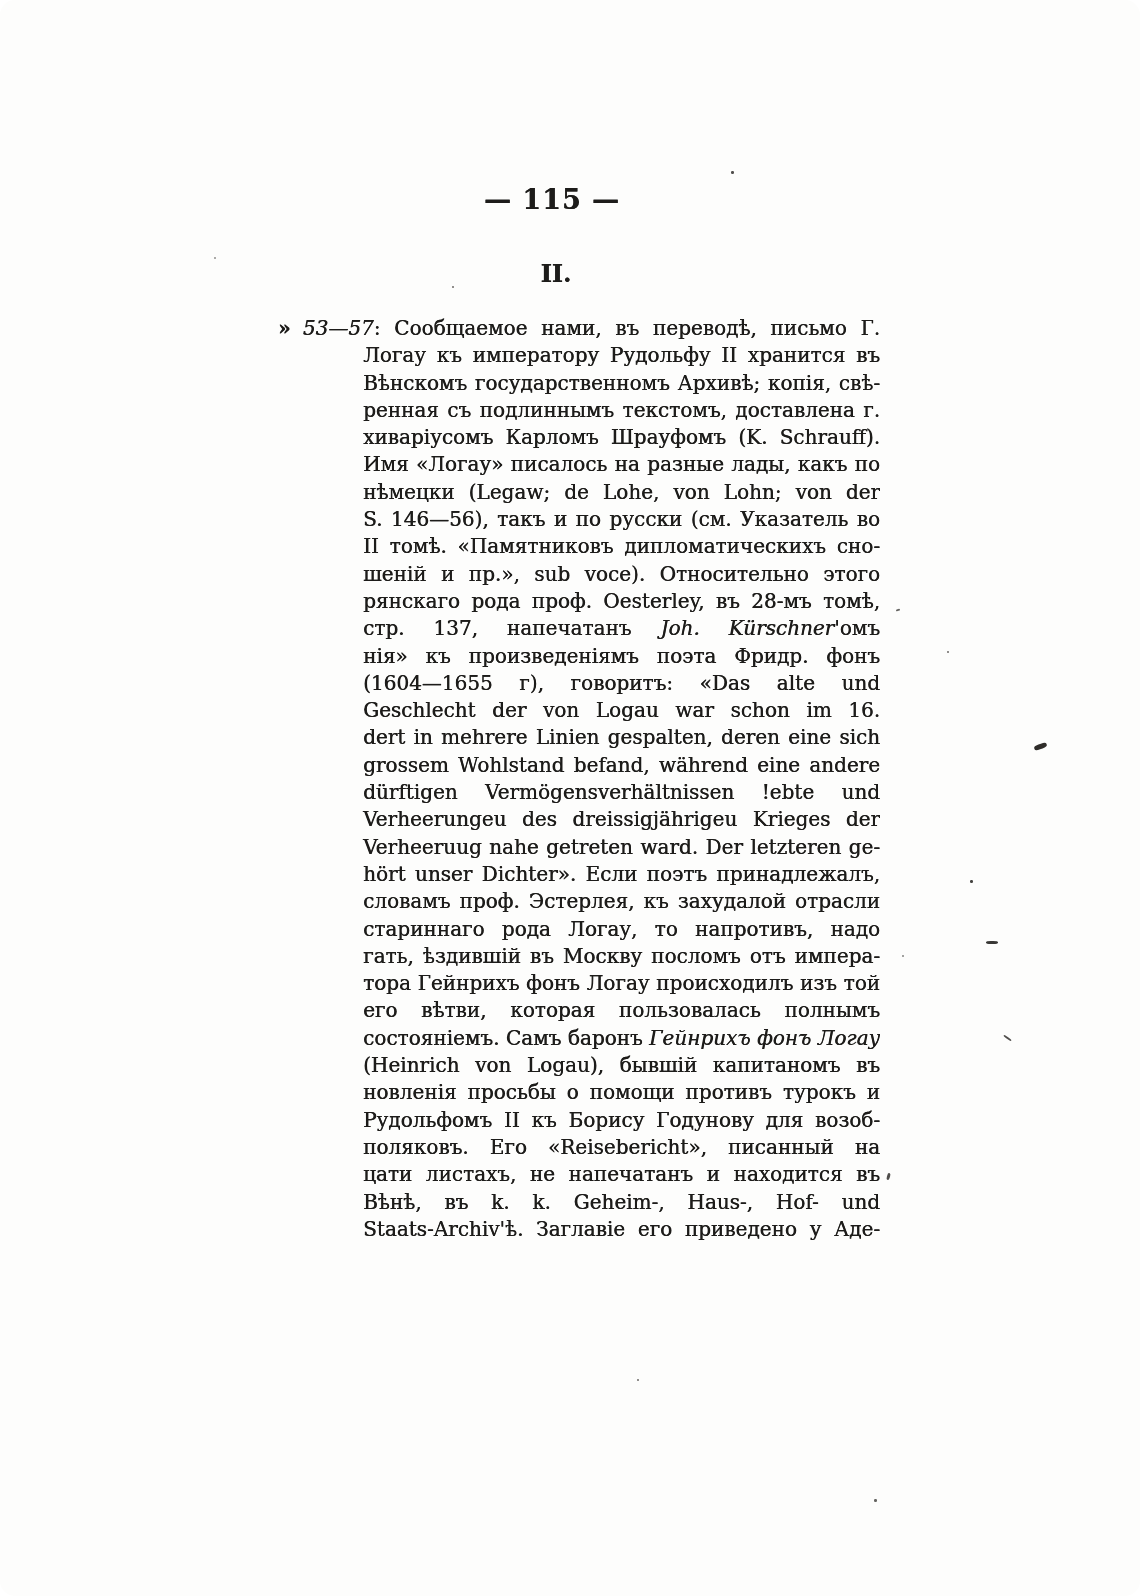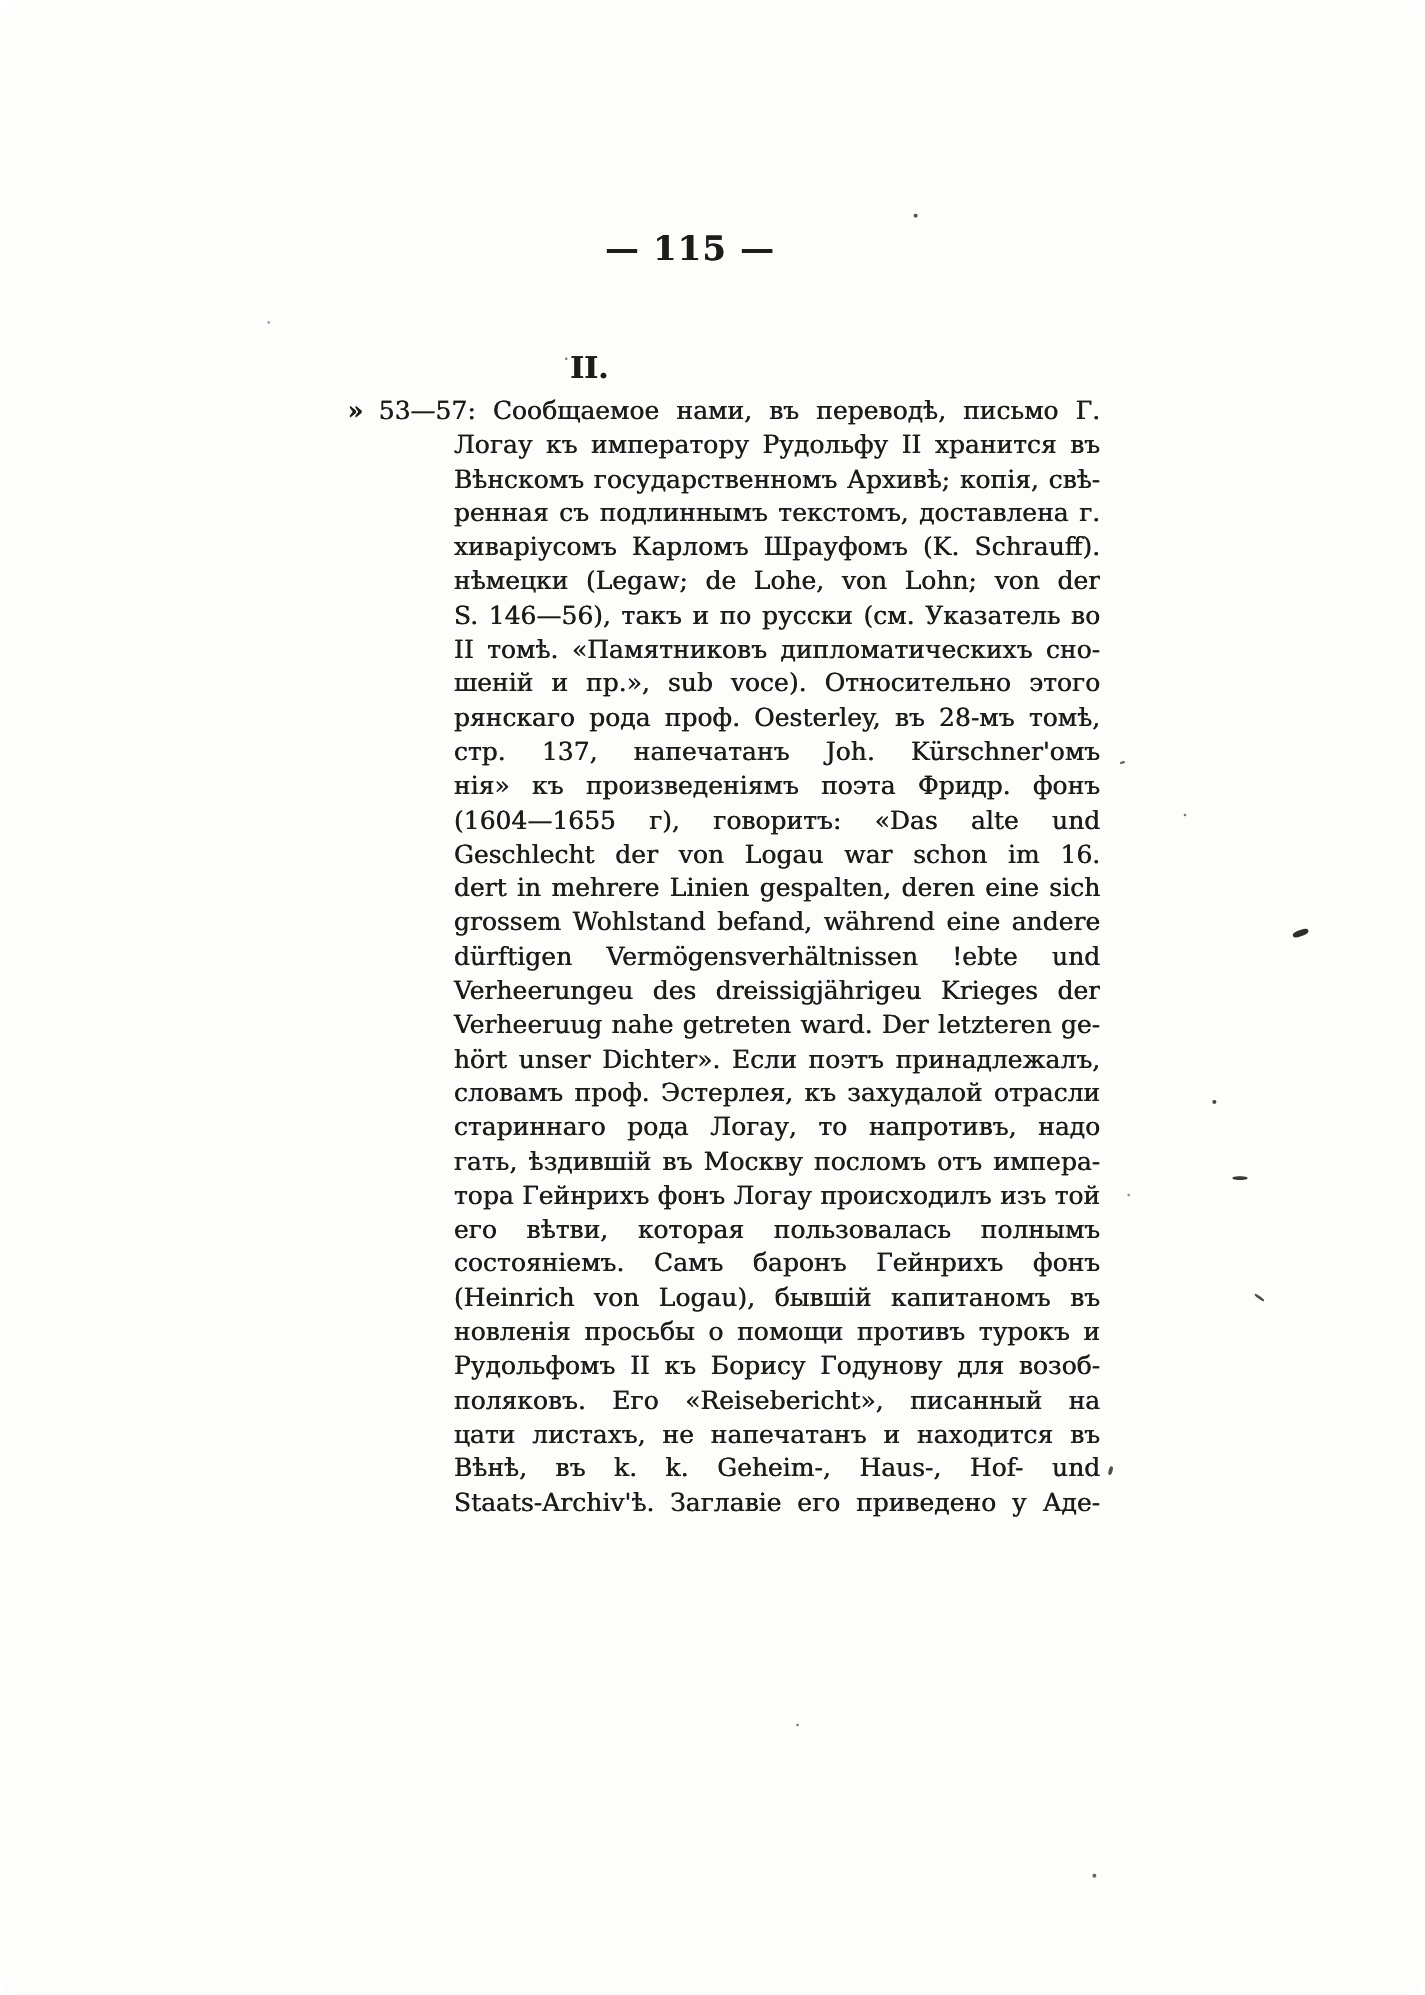--- a/index.html
+++ b/index.html
@@ -9,47 +9,48 @@
     background:#fdfdfc;color:#1d1c1a;
     font-family:"DejaVu Serif","Liberation Serif",serif;
     border-radius:15px;
   }
   .pagenum{
     position:absolute;top:184px;left:452px;width:200px;
     text-align:center;font-size:27px;font-weight:bold;letter-spacing:1px;
     text-shadow:0.3px 0 0 currentColor;
   }
   .heading{
-    position:absolute;top:279px;left:456px;width:200px;
-    text-align:left;font-size:24px;font-weight:bold;
+    position:absolute;top:259px;left:456px;width:200px;
+    text-align:center;font-size:24px;font-weight:bold;
     text-shadow:0.3px 0 0 currentColor;
   }
   .para{
     position:absolute;top:315px;left:278px;width:602px;
     font-size:20px;line-height:27.3px;
     text-shadow:0.4px 0 0 currentColor;
   }
   .line{text-align:justify;text-align-last:justify;height:27.3px;overflow:hidden;}
   .line.cont{padding-left:85px;}
-  .i{margin-top:32px;}
+  .i{font-style:italic;margin-top:32px;}
   .mk{font-weight:bold;letter-spacing:-1px;}
   .speck{position:absolute;background:#24221f;}
 </style>
 </head>
 <body>
 
 <div class="page">
   <div class="pagenum">— 115 —</div>
   <div class="heading">II.</div>
   <div class="para">
       <div class="line"><span class="mk">» </span><span class="i">53—57</span><span>: Сообщаемое нами, въ переводѣ, письмо Г. фонъ</span></div>
       <div class="line cont"><span>Логау къ императору Рудольфу II хранится въ</span></div>
       <div class="line cont"><span>Вѣнскомъ государственномъ Архивѣ; копія, свѣ-</span></div>
       <div class="line cont"><span>ренная съ подлиннымъ текстомъ, доставлена г. Ар-</span></div>
       <div class="line cont"><span>хиваріусомъ Карломъ Шрауфомъ (K. Schrauff).</span></div>
+      <div class="line cont"><span>Имя «Логау» писалось на разные лады, какъ по</span></div>
       <div class="line cont"><span>нѣмецки (Legaw; de Lohe, von Lohn; von der</span></div>
       <div class="line cont"><span>S. 146—56), такъ и по русски (см. Указатель во</span></div>
       <div class="line cont"><span>II томѣ. «Памятниковъ дипломатическихъ сно-</span></div>
       <div class="line cont"><span>шеній и пр.», sub voce). Относительно этого дво-</span></div>
       <div class="line cont"><span>рянскаго рода проф. Oesterley, въ 28-мъ томѣ,</span></div>
       <div class="line cont"><span>стр. 137, напечатанъ </span><span class="i">Joh. Kürschner</span><span>'омъ «Deutsche</span></div>
       <div class="line cont"><span>нія» къ произведеніямъ поэта Фридр. фонъ Логау</span></div>
       <div class="line cont"><span>(1604—1655 г), говоритъ: «Das alte und zahlreiche</span></div>
       <div class="line cont"><span>Geschlecht der von Logau war schon im 16. Jahrhun</span></div>
       <div class="line cont"><span>dert in mehrere Linien gespalten, deren eine sich iy</span></div>

